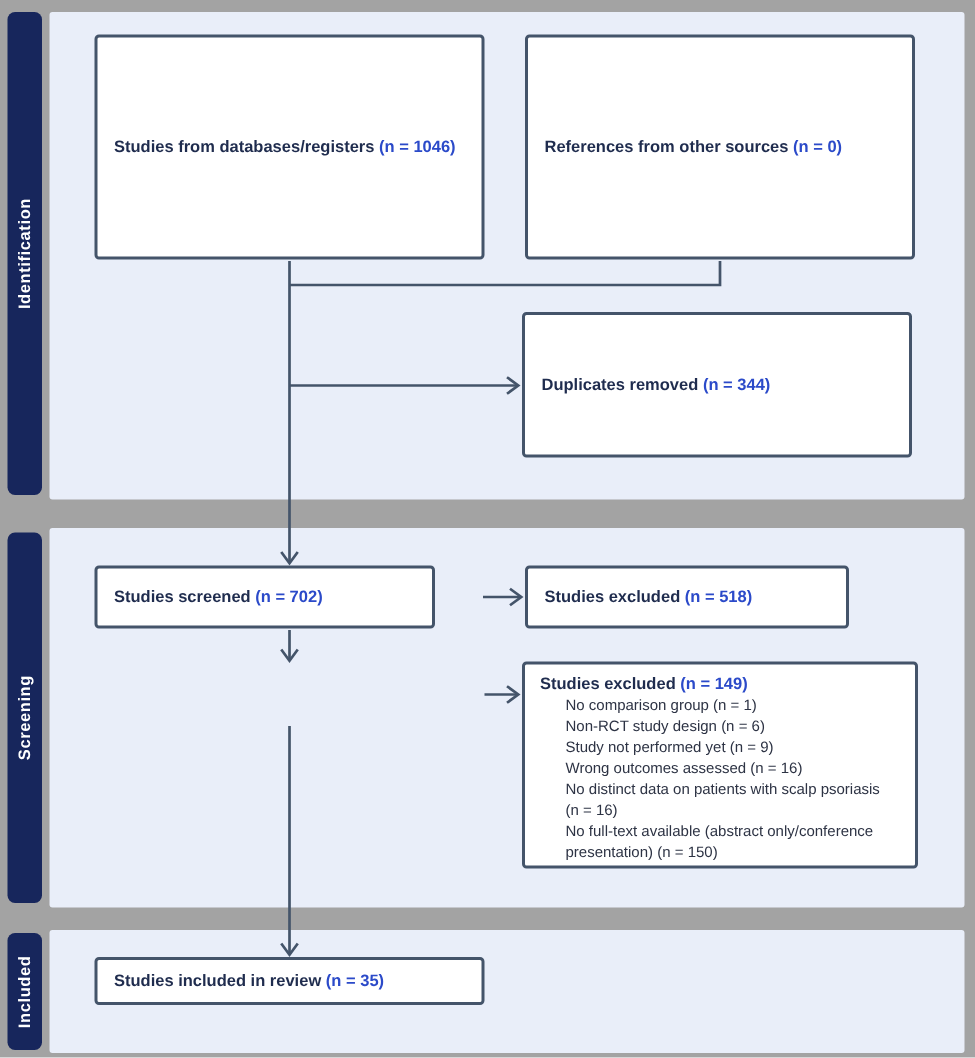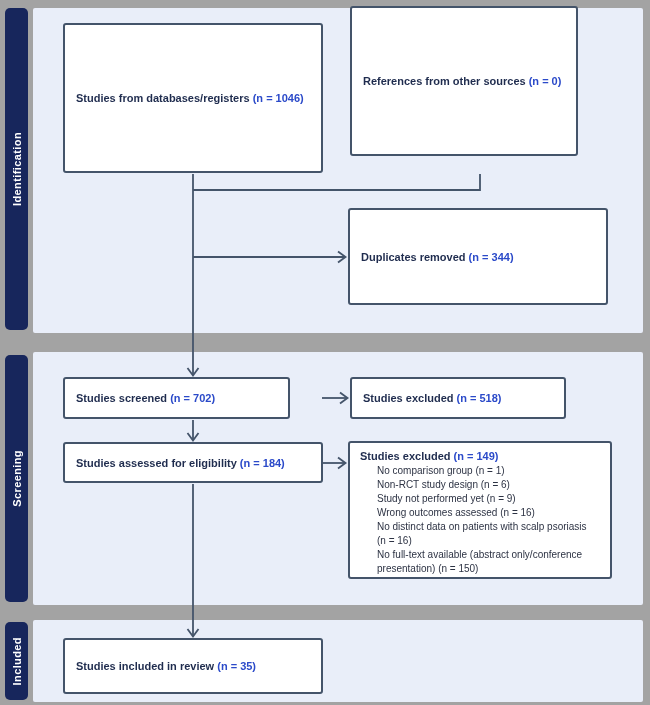--- a/index.html
+++ b/index.html
@@ -67,56 +67,52 @@
 
     <path d="M193,484 L193,636"></path>
     <path d="M187.5,629 L193,636.5 L198.5,629"></path>
   </svg>
 
   <div class="fbox" style="left:63px;top:23px;width:260px;height:150px;">
     <div class="pad"><span>Studies from databases/registers</span>
       <span class="count">(n = 1046)</span></div>
   </div>
 
-  <div class="fbox" style="left:350px;top:6px;width:228px;height:150px;">
+  <div class="fbox" style="left:350px;top:23px;width:260px;height:150px;">
     <div class="pad"><span>References from other sources</span>
       <span class="count">(n = 0)</span></div>
   </div>
 
   <div class="fbox" style="left:348px;top:208px;width:260px;height:97px;">
     <div class="pad"><span>Duplicates removed</span>
       <span class="count">(n = 344)</span></div>
   </div>
 
   <div class="fbox" style="left:63px;top:377px;width:227px;height:42px;">
     <div class="pad"><span>Studies screened</span>
       <span class="count">(n = 702)</span></div>
   </div>
 
   <div class="fbox" style="left:350px;top:377px;width:216px;height:42px;">
     <div class="pad"><span>Studies excluded</span>
       <span class="count">(n = 518)</span></div>
   </div>
 
-  <div class="fbox" style="left:63px;top:442px;width:260px;height:41px;">
-    <div class="pad"><span>Studies assessed for eligibility</span>
-      <span class="count">(n = 184)</span></div>
-  </div>
 
   <div class="fbox listbox" style="left:348px;top:441px;width:264px;height:138px;">
     <div class="title"><span>Studies excluded</span>
       <span class="count">(n = 149)</span></div>
     <div class="reasons">
         <div class="reason">No comparison group (n = 1)</div>
         <div class="reason">Non-RCT study design (n = 6)</div>
         <div class="reason">Study not performed yet (n = 9)</div>
         <div class="reason">Wrong outcomes assessed (n = 16)</div>
         <div class="reason">No distinct data on patients with scalp psoriasis (n = 16)</div>
         <div class="reason">No full-text available (abstract only/conference presentation) (n = 150)</div>
       </div>
   </div>
 
-  <div class="fbox" style="left:63px;top:638px;width:260px;height:56px;">
+  <div class="fbox" style="left:63px;top:638px;width:260px;height:32px;">
     <div class="pad"><span>Studies included in review</span>
       <span class="count">(n = 35)</span></div>
   </div>
 
 </div>
 
 </body></html>

